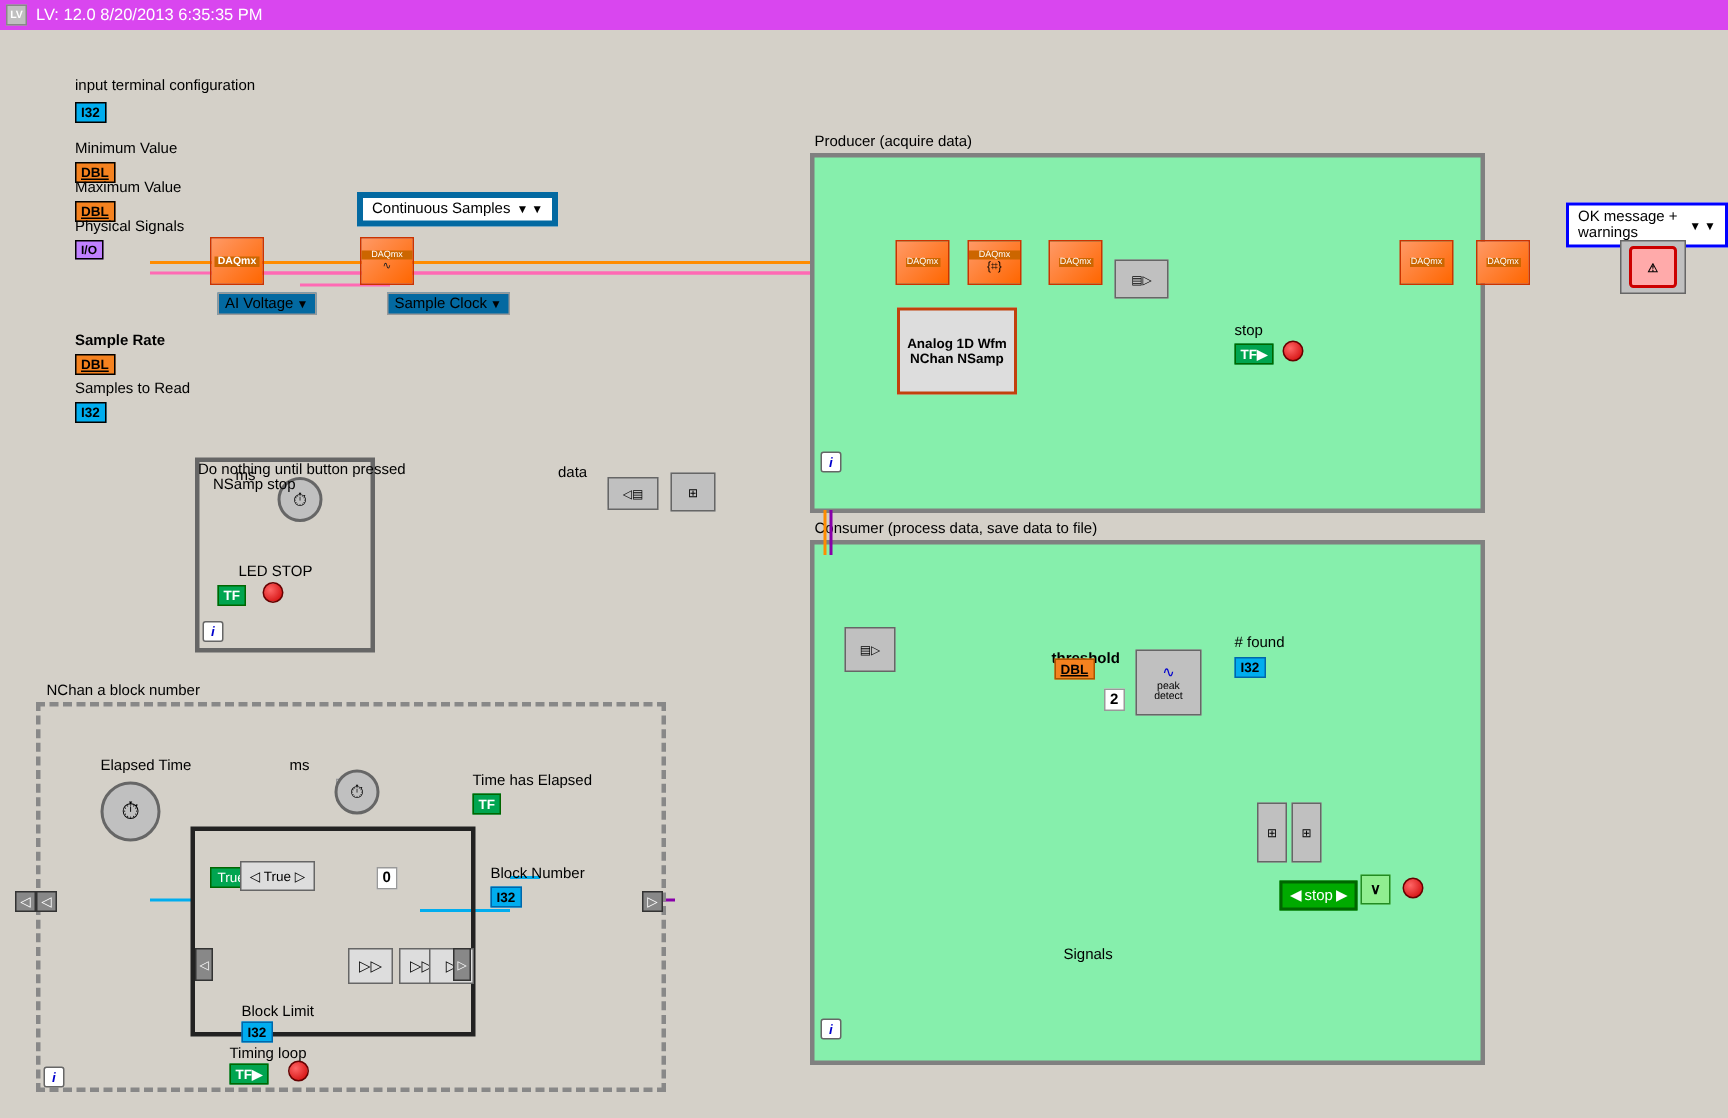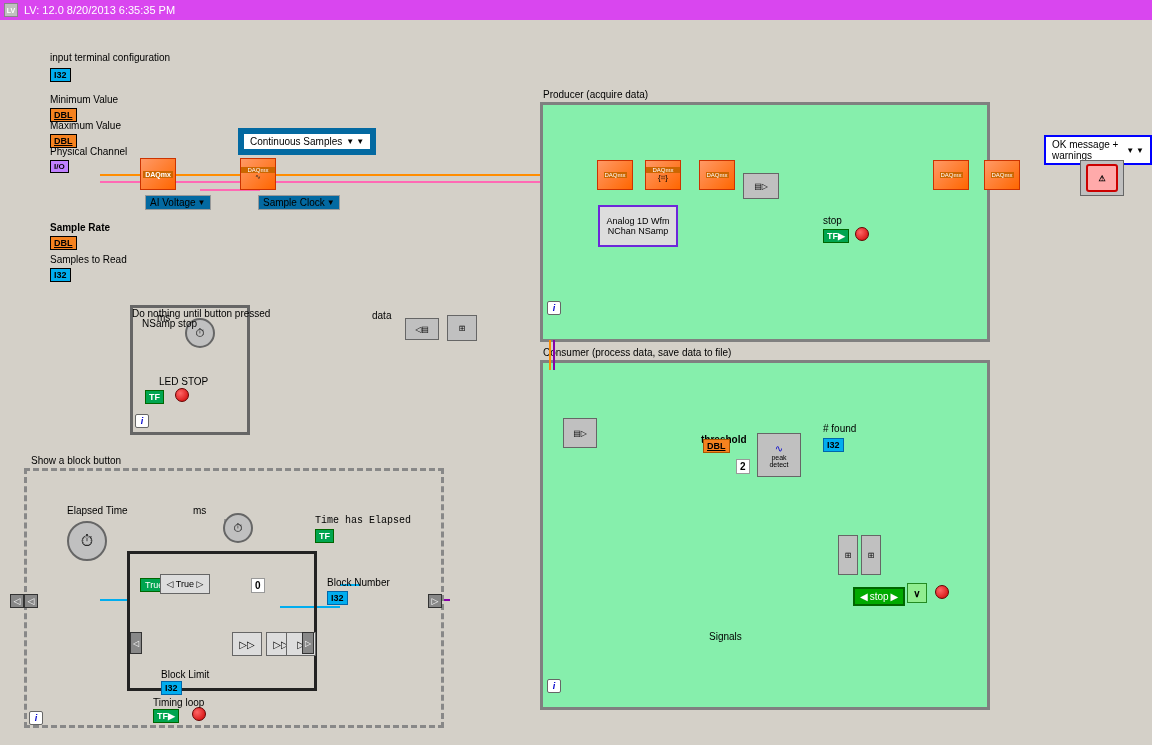--- a/index.html
+++ b/index.html
@@ -264,21 +264,21 @@
   <span class="lv-label" style="left:50px; top:74px;text-align:right;">Minimum Value</span>
   <div class="terminal" style="position:absolute; left:50px; top:88px;">
     <div class="term-box term-dbl">DBL</div>
   </div>
 
   <span class="lv-label" style="left:50px; top:100px;">Maximum Value</span>
   <div class="terminal" style="position:absolute; left:50px; top:114px;">
     <div class="term-box term-dbl">DBL</div>
   </div>
 
-  <span class="lv-label" style="left:50px; top:126px;">Physical Channel</span>
+  <span class="lv-label" style="left:50px; top:126px;">Physical Signals</span>
   <div class="terminal" style="position:absolute; left:50px; top:140px;">
     <div class="term-box" style="background:#c080ff; font-size:8px;">I/O</div>
   </div>
 
   <div style="position:absolute; left:140px; top:138px; width:36px; height:32px; background:linear-gradient(135deg,#ff9966,#ff6600); border:1px solid #cc3300; display:flex; align-items:center; justify-content:center; font-size:7px; font-weight:bold;">
     <div style="background:#cc6600; color:white; padding:0 2px; font-size:7px;">DAQmx</div>
   </div>
 
   <div style="position:absolute; left:240px; top:138px; width:36px; height:32px; background:linear-gradient(135deg,#ff9966,#ff6600); border:1px solid #cc3300; display:flex; flex-direction:column; align-items:center; justify-content:center; font-size:7px;">
     <div style="background:#cc6600; color:white; padding:0 2px; font-size:6px; width:100%; text-align:center;">DAQmx</div>
@@ -286,21 +286,21 @@
   </div>
 
   <div class="lv-dropdown" style="left:145px; top:175px;">
     <span>AI Voltage</span>
   </div>
 
   <div class="lv-dropdown" style="left:258px; top:175px;">
     <span>Sample Clock</span>
   </div>
 
-  <div class="lv-dropdown" style="left:238px; top:108px; background:white; border:6px solid #0369a1; padding:2px 6px; font-size:10px;">
+  <div class="lv-dropdown" style="left:238px; top:108px; background:white; border:4px solid #0369a1; padding:2px 6px; font-size:10px;">
     <span>Continuous Samples</span>
     <span style="font-size:8px; margin-left:2px;">▼</span>
   </div>
 
   <span class="lv-label" style="left:50px; top:202px;font-weight:bold;">Sample Rate</span>
   <div class="terminal" style="position:absolute; left:50px; top:216px;">
     <div class="term-box term-dbl">DBL</div>
   </div>
 
   <span class="lv-label" style="left:50px; top:234px;">Samples to Read</span>
@@ -313,21 +313,21 @@
 
     <div style="position:absolute; left:54px; top:55px; width:36px; height:30px; background:linear-gradient(135deg,#ff9966,#ff6600); border:1px solid #cc3300; font-size:7px; display:flex; align-items:center; justify-content:center;">
       <div style="background:#cc6600; color:white; padding:0 1px; font-size:6px;">DAQmx</div>
     </div>
 
     <div style="position:absolute; left:102px; top:55px; width:36px; height:30px; background:linear-gradient(135deg,#ff9966,#ff6600); border:1px solid #cc3300; font-size:7px; display:flex; flex-direction:column; align-items:center; justify-content:center;">
       <div style="background:#cc6600; color:white; padding:0 1px; font-size:6px; width:100%; text-align:center;">DAQmx</div>
       <div style="font-size:8px;">{⌗}</div>
     </div>
 
-    <div style="position:absolute; left:55px; top:100px; width:80px; height:42px; border:2px solid #6d28d9; background:#ddd; display:flex; align-items:center; justify-content:center; text-align:center; font-size:9px; padding:2px;">
+    <div style="position:absolute; left:55px; top:100px; width:80px; height:58px; border:2px solid #c2410c; background:#ddd; display:flex; align-items:center; justify-content:center; text-align:center; font-size:9px; padding:2px;font-weight:bold;">
       <span style="white-space:pre-line;">Analog 1D Wfm
 NChan NSamp</span>
     </div>
 
     <div style="position:absolute; left:156px; top:55px; width:36px; height:30px; background:linear-gradient(135deg,#ff9966,#ff6600); border:1px solid #cc3300; font-size:6px; display:flex; align-items:center; justify-content:center;">
       <div style="background:#cc6600; color:white; padding:0 1px; font-size:6px; text-align:center;">DAQmx</div>
     </div>
 
     <span class="lv-label" style="left:280px; top:110px;">stop</span>
     <div class="term-box term-tf" style="position:absolute; left:280px; top:124px; padding:1px 3px; font-size:9px; background:#00a550; color:white; border:1px solid #006600;">TF▶</div>
@@ -403,30 +403,30 @@
 
     <div class="led-red" style="left:392px; top:222px;"></div>
 
     <div style="position:absolute; left:295px; top:172px; width:20px; height:40px; background:#c0c0c0; border:1px solid #666; display:flex; flex-direction:column; align-items:center; justify-content:center; font-size:8px;">⊞</div>
     <div style="position:absolute; left:318px; top:172px; width:20px; height:40px; background:#c0c0c0; border:1px solid #666; display:flex; flex-direction:column; align-items:center; justify-content:center; font-size:8px;">⊞</div>
 
     <div class="info-btn" style="left:4px; top:316px;">i</div>
   </div>
 
   <div style="position:absolute; left:24px; top:448px; width:420px; height:260px; border:3px dashed #888; background:transparent;">
-    <span class="lv-label" style="position:absolute; left:4px; top:-16px;">Show a block button</span>
+    <span class="lv-label" style="position:absolute; left:4px; top:-16px;">NChan a block number</span>
 
     <span class="lv-label" style="left:40px; top:34px;">Elapsed Time</span>
     <div style="position:absolute; left:40px; top:50px; width:40px; height:40px; background:#c0c0c0; border:2px solid #666; border-radius:50%; display:flex; align-items:center; justify-content:center; font-size:16px;">⏱</div>
 
     <span class="lv-label" style="left:166px; top:34px;">ms</span>
     <div class="num-const" style="left:164px; top:48px;">50</div>
     <div class="timing-icon" style="left:196px; top:42px; width:30px; height:30px;">⏱</div>
 
-    <span class="lv-label" style="left:288px; top:44px;font-family:Liberation Mono, monospace;">Time has Elapsed</span>
+    <span class="lv-label" style="left:288px; top:44px;">Time has Elapsed</span>
     <div class="term-box term-tf" style="position:absolute; left:288px; top:58px; font-size:9px; background:#00a550; color:white; border:1px solid #006600;">TF</div>
 
     <div style="position:absolute; left:100px; top:80px; width:190px; height:140px; border:3px solid #222; background:transparent;">
 
       <div class="bool-const" style="left:10px; top:24px;">True</div>
 
       <div style="position:absolute; left:30px; top:20px; width:50px; height:20px; border:1px solid #666; background:#ddd; display:flex; align-items:center; justify-content:center; font-size:9px;">◁ True ▷</div>
 
       <div class="num-const" style="left:88px; top:24px;">0</div>
 

